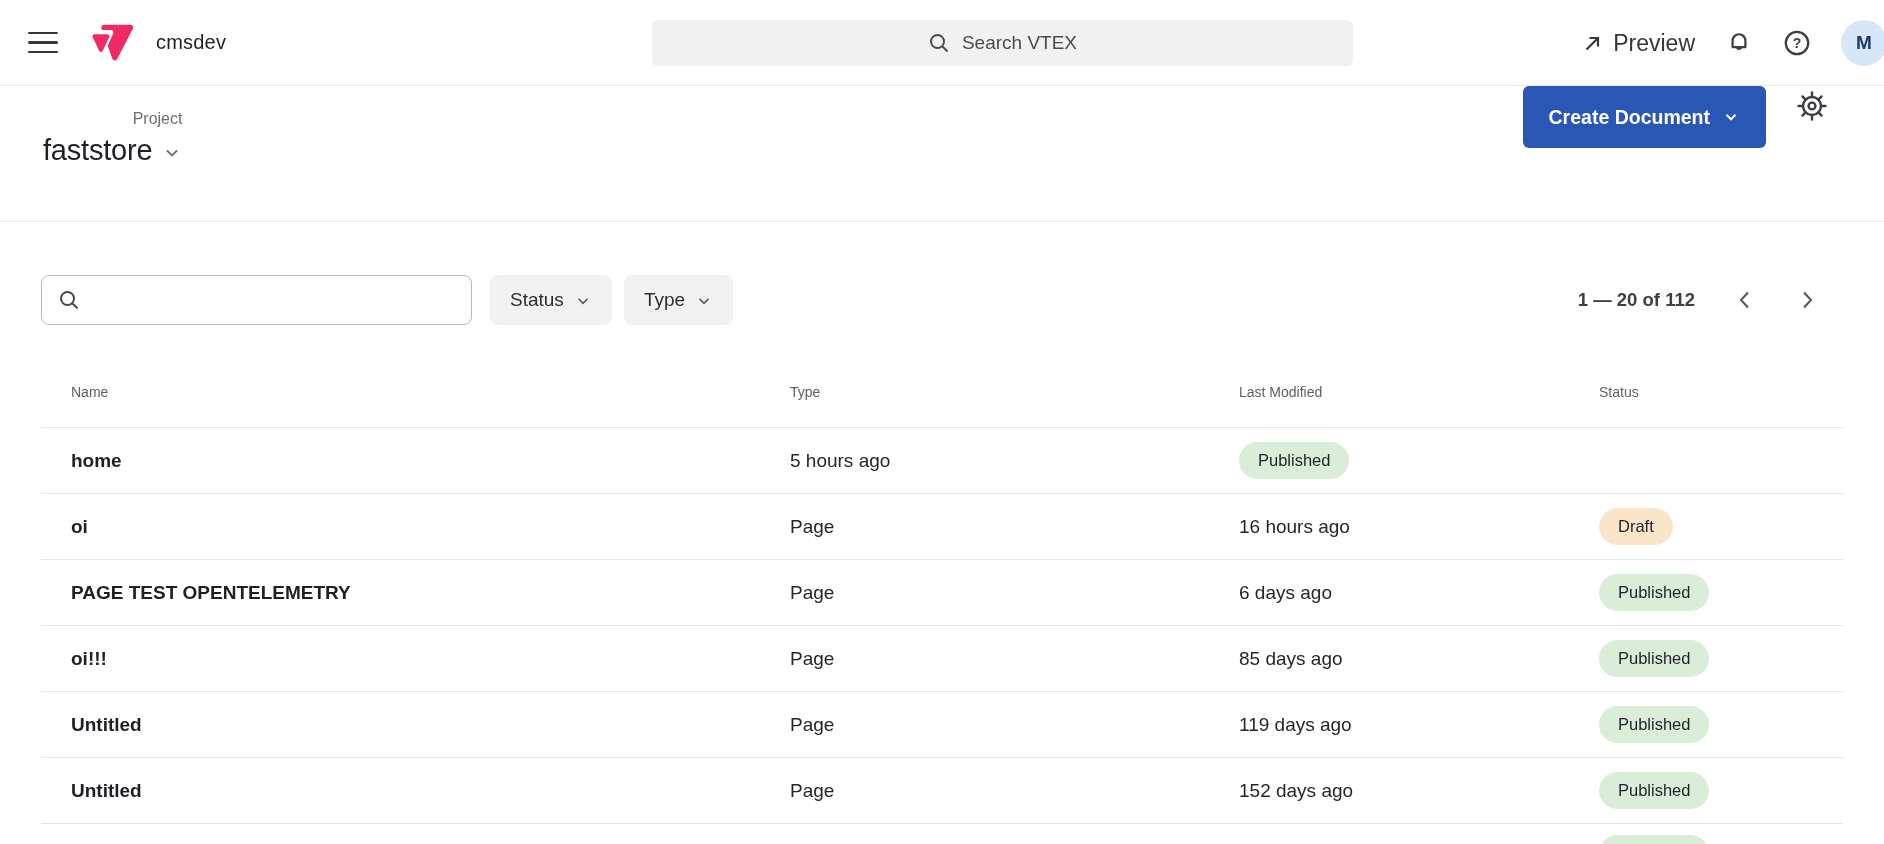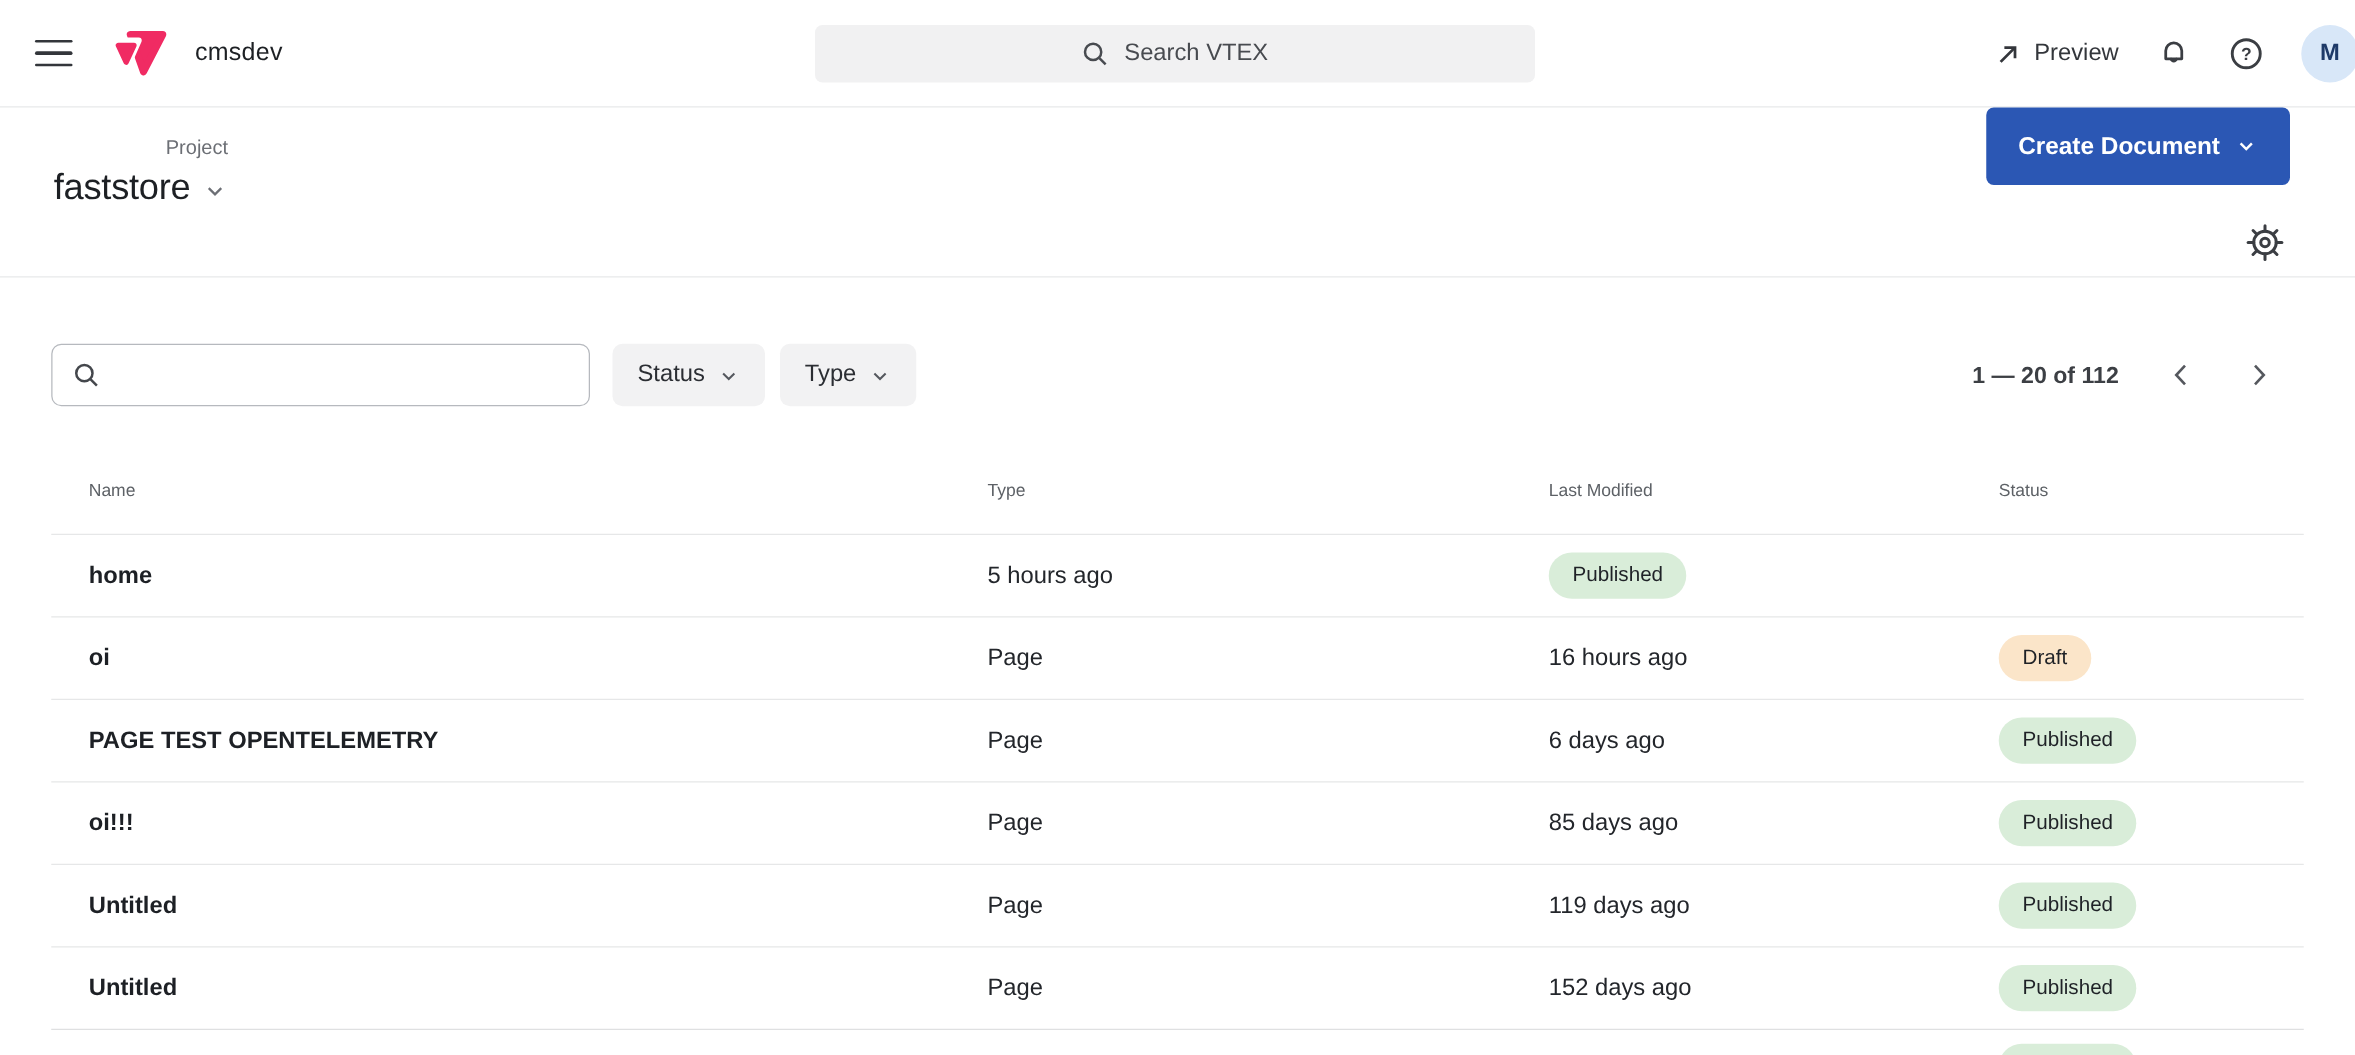--- a/index.html
+++ b/index.html
@@ -8,32 +8,32 @@
   .screen { position:relative; width:1884px; height:844px; background:#fff; overflow:hidden; }
 
   
   .topbar { position:relative; height:86px; border-bottom:1px solid #e8e9ea; display:flex; align-items:center; }
   .topbar-left { display:flex; align-items:center; gap:0; padding-left:26px; }
   .icon-btn { background:none; border:none; cursor:pointer; display:flex; align-items:center; justify-content:center; color:#3b3e43; }
   .hamburger { width:34px; height:28px; flex-direction:column; justify-content:center; gap:7px; }
   .hamburger span { display:block; width:30px; height:2.6px; background:#33363b; border-radius:2px; }
   .logo { margin-left:28px; display:flex; align-items:center; }
   .app-name { margin-left:22px; font-size:20px; font-weight:500; color:#1d2024; letter-spacing:.2px; }
-  .topbar-search { position:absolute; left:652px; top:20px; width:576px; height:46px; background:#f1f1f2; border-radius:6px; display:flex; align-items:center; justify-content:center; gap:12px; color:#484b50; font-size:19px; cursor:pointer; }
+  .topbar-search { position:absolute; left:652px; top:20px; width:701px; height:46px; background:#f1f1f2; border-radius:6px; display:flex; align-items:center; justify-content:center; gap:12px; color:#484b50; font-size:19px; cursor:pointer; }
   .topbar-right { position:absolute; right:0; top:0; height:86px; display:flex; align-items:center; gap:30px; padding-right:0; }
-  .preview { display:flex; align-items:center; gap:10px; font-size:19px; font-weight:500; color:#33363b; background:none; border:none; cursor:pointer; font-family:inherit; }
+  .preview { display:flex; align-items:center; gap:10px; font-size:23px; font-weight:500; color:#33363b; background:none; border:none; cursor:pointer; font-family:inherit; }
   .avatar { width:46px; height:46px; border-radius:50%; background:var(--avatar-bg,#d8e7f8); color:var(--avatar-text,#1e3a68); display:flex; align-items:center; justify-content:center; font-size:19px; font-weight:700; margin-right:-3px; cursor:pointer; }
 
   
   .project-bar { position:relative; height:136px; border-bottom:1px solid #e8e9ea; }
   .project-info { position:absolute; left:43px; top:24px; display:flex; flex-direction:column; gap:6px; }
   .project-label { font-size:16px; color:#6c6f75;text-align:right; }
   .project-name { display:flex; align-items:center; gap:10px; background:none; border:none; cursor:pointer; font-family:inherit; font-size:29px; font-weight:400; color:#1d2024; letter-spacing:-.2px; }
   .project-name .chev { color:#6c6f75; margin-top:4px; }
-  .project-actions { position:absolute; right:52px; top:0; height:136px; display:flex; align-items:flex-end; gap:26px;flex-direction:column; }
+  .project-actions { position:absolute; right:52px; top:0; height:136px; display:flex; align-items:flex-start; gap:26px; }
   .create-btn { display:flex; align-items:center; gap:12px; background:var(--primary-blue,#2b57b4); color:#fff; border:none; border-radius:6px; height:62px; padding:0 26px; font-family:inherit; font-size:19.5px; font-weight:700; cursor:pointer; }
   .settings-btn { width:40px; height:40px; color:#3b3e43; }
 
   
   .content { padding:0 41px; }
   .filter-row { position:relative; margin-top:53px; height:50px; display:flex; align-items:center; gap:18px; }
   .search-field { width:431px; height:50px; border:1px solid #b6b9be; border-radius:8px; display:flex; align-items:center; gap:12px; padding:0 16px; background:#fff; color:#44474c; }
   .search-field input { border:none; outline:none; flex:1; font-family:inherit; font-size:19px; color:#202327; background:transparent; }
   .search-field input::placeholder { color:#55585e; opacity:1; }
   .filter-btn { height:50px; background:#f2f2f3; border:none; border-radius:8px; display:flex; align-items:center; gap:10px; padding:0 20px; font-family:inherit; font-size:19px; color:#2b2e33; cursor:pointer; }

